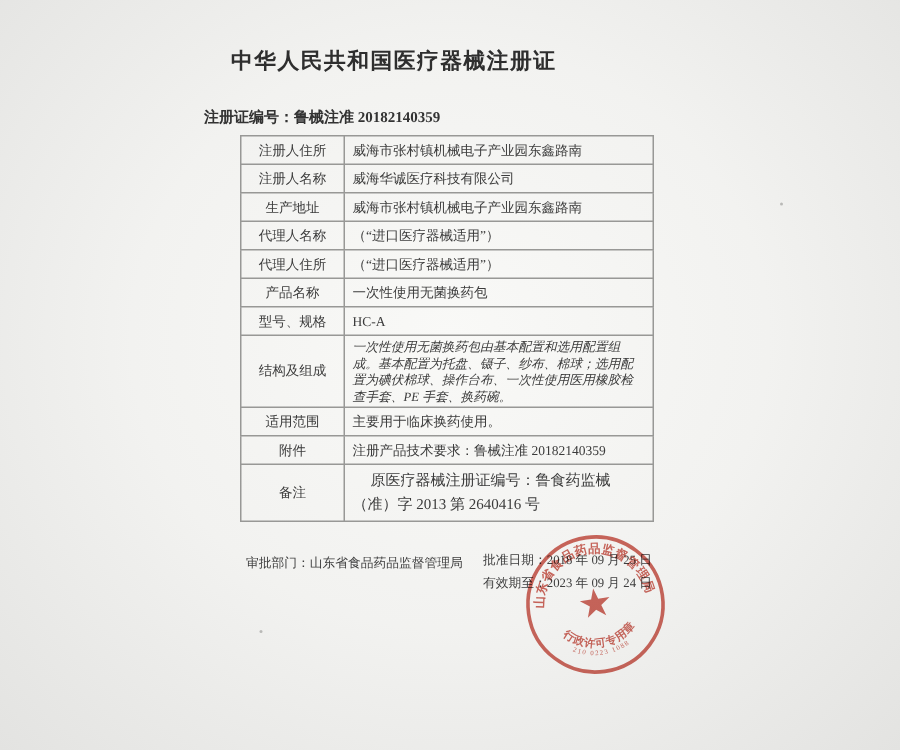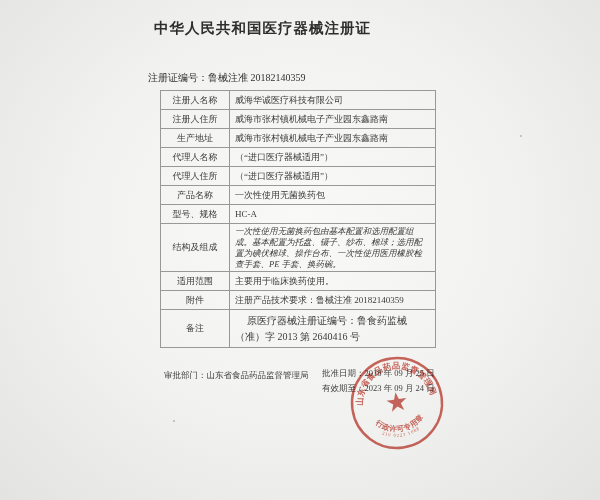--- a/index.html
+++ b/index.html
@@ -7,34 +7,34 @@
   html, body { width: 600px; height: 500px; overflow: hidden; }
   body {
     position: relative;
     font-family: "Liberation Serif", "DejaVu Serif", serif;
     background: radial-gradient(ellipse at 50% 45%, #f9f9f7 0%, #f2f2f0 50%, #e3e3e1 100%);
     color: #3b3b3b;
   }
 
   .page-title {
     position: absolute;
-    left: 0; top: 19px;
+    left: 0; top: 31px;
     width: 525px;
     text-align: center;
     font-size: 14.5px;
     font-weight: bold;
     letter-spacing: 1px;
     color: #2e2e2e;
   }
 
   .cert-no-line {
     position: absolute;
-    left: 148px; top: 71px;
+    left: 136px; top: 71px;
     font-size: 10px;
-    font-weight: normal;
+    font-weight: bold;
     color: #333;
   }
 
   table.cert-table {
     position: absolute;
     left: 160px; top: 90px;
     width: 276px;
     border-collapse: collapse;
     table-layout: fixed;
   }
@@ -97,26 +97,26 @@
 
 <div class="page-title">中华人民共和国医疗器械注册证</div>
 
 <div class="cert-no-line">
   <span>注册证编号：</span><span>鲁械注准 20182140359</span>
 </div>
 
 <table class="cert-table">
   <tbody>
     <tr class="h19">
+      <td class="lbl">注册人住所</td>
+      <td>威海市张村镇机械电子产业园东鑫路南</td>
+    </tr>
+    <tr class="h19">
       <td class="lbl">注册人名称</td>
       <td>威海华诚医疗科技有限公司</td>
-    </tr>
-    <tr class="h19">
-      <td class="lbl">注册人住所</td>
-      <td>威海市张村镇机械电子产业园东鑫路南</td>
     </tr>
     <tr class="h19">
       <td class="lbl">生产地址</td>
       <td>威海市张村镇机械电子产业园东鑫路南</td>
     </tr>
     <tr class="h19">
       <td class="lbl">代理人名称</td>
       <td>（“进口医疗器械适用”）</td>
     </tr>
     <tr class="h19">

